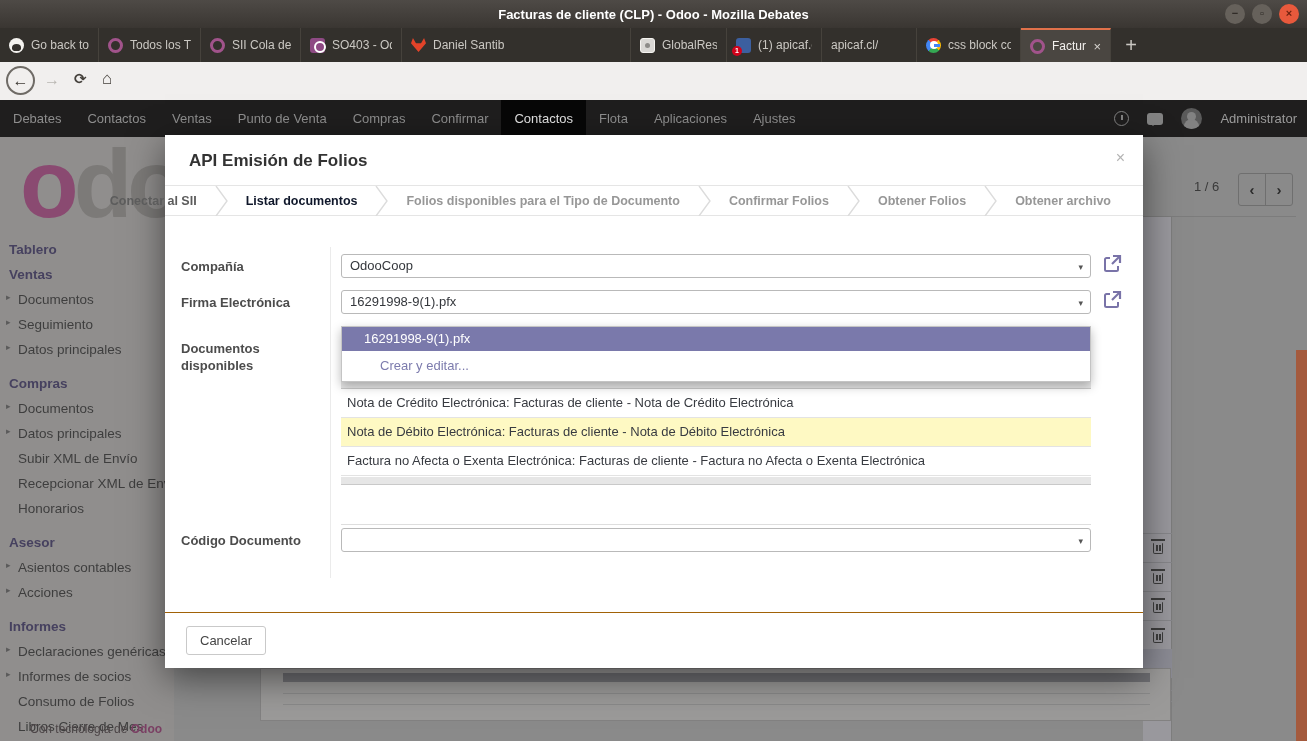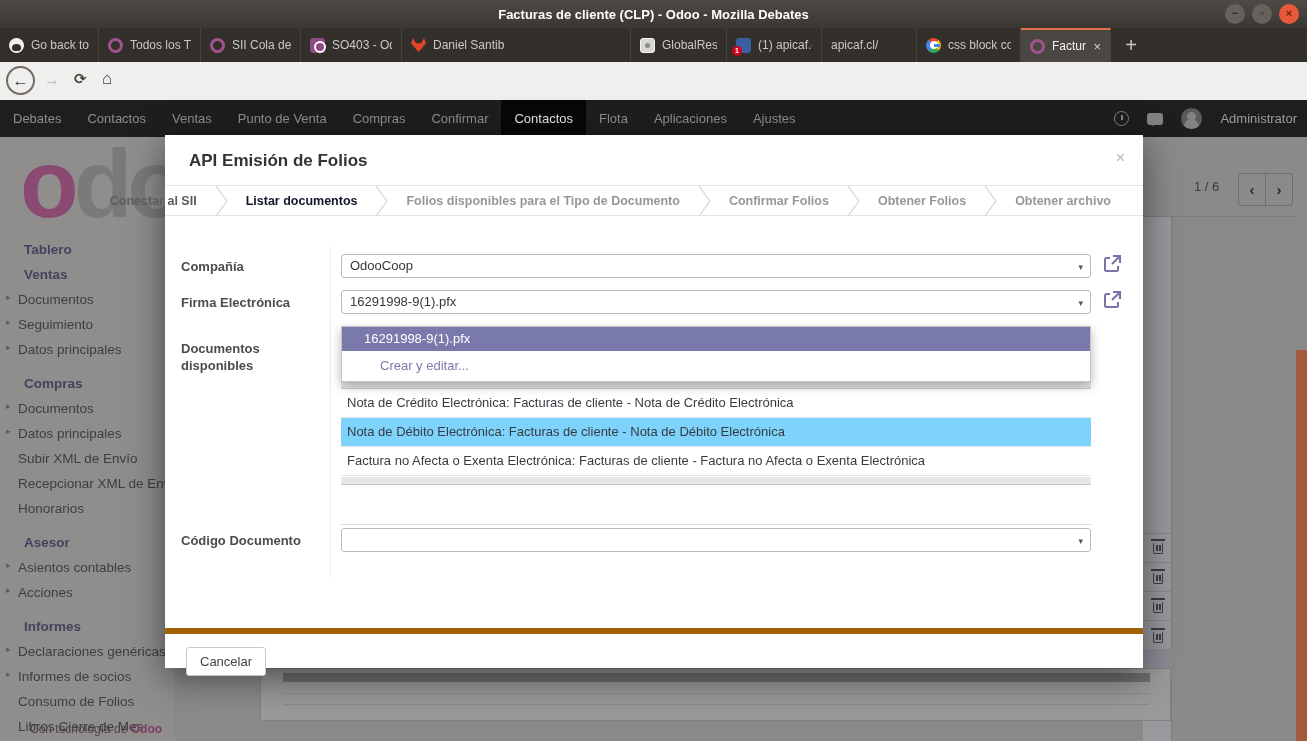--- a/index.html
+++ b/index.html
@@ -100,21 +100,21 @@
   .avatar::after { content:""; position:absolute; left:6px; top:4px; width:9px; height:9px; border-radius:50%; background:#828282; box-shadow:0 10px 0 3px #828282; }
   .username { color:#9b9b9b; font-size:13px; }
 
   
   .workspace { position:absolute; left:0; top:137px; width:1307px; height:604px; background:#8a8a8a; }
   .sidebar { position:absolute; left:0; top:0; width:174px; height:604px; background:#908e8d; overflow:hidden; }
   .odoologo { position:absolute; left:20px; top:-8px; font-size:96px; font-weight:bold; letter-spacing:-5px; color:#7c7a78; white-space:nowrap; }
   .odoologo .o1 { color:#8a4a71; }
   .snav { position:absolute; left:0; top:100px; width:100%; }
   .srow { position:relative; font-size:13.5px; color:#3e3e3e; padding:5px 4px 5px 18px; white-space:nowrap; overflow:hidden; }
-  .srow.sec { color:#46415f; font-weight:bold; padding-left:9px; margin-top:9px;margin-left:15px; }
+  .srow.sec { color:#46415f; font-weight:bold; padding-left:9px; margin-top:9px; }
   .srow.sec.first { margin-top:0; }
   .srow .arr { position:absolute; left:6px; top:5px; color:#5a5a5a; font-size:9px; }
   .sfooter { position:absolute; left:30px; bottom:5px; font-size:12px; color:#4c4547; white-space:nowrap; }
   .sfooter b { color:#7a3f63; }
 
   
   .pagertext { position:absolute; left:1194px; top:42px; font-size:13px; color:#3a3a3a; }
   .pagerbtns { position:absolute; left:1238px; top:36px; width:55px; height:33px; border:1px solid #6f6f6f; border-radius:3px; display:flex; }
   .pagerbtn { flex:1; text-align:center; line-height:31px; color:#2c2c2c; font-size:15px; font-weight:bold; }
   .pagerbtn:first-child { border-right:1px solid #6f6f6f; }
@@ -150,23 +150,23 @@
   .caret { position:absolute; right:7px; top:7px; font-size:9px; color:#555; }
   .extlink { position:absolute; left:938px; width:19px; height:19px; }
   .extlink svg { display:block; }
   .ddmenu { position:absolute; left:176px; top:110px; width:750px; background:#fff; border:1px solid #c4c4c4;
     box-shadow:0 4px 10px rgba(0,0,0,.28); z-index:5; }
   .dditem1 { background:#7a79ab; color:#fff; font-size:13px; padding:4px 8px 5px 22px; }
   .dditem2 { color:#7c7bad; font-size:13px; padding:7px 12px 8px 38px; }
   .gstrip { position:absolute; left:176px; width:750px; background:#e6e6e6; border-bottom:1px solid #c9c9c9; }
   .doclist { position:absolute; left:176px; top:173px; width:750px; }
   .docrow { font-size:13px; color:#383b41; padding:6px 8px 6px 6px; border-bottom:1px solid #e3e3e3; height:29px; white-space:nowrap; overflow:hidden; }
-  .docrow.alt { background:#7dd3fc; }
+  .docrow.alt { background:#fef9c3; }
   .hline { position:absolute; left:176px; top:308px; width:750px; height:1px; background:#dedede; }
-  .mfooter { position:absolute; left:0; bottom:0; width:100%; height:40px; border-top:6px solid #a16207; }
+  .mfooter { position:absolute; left:0; bottom:0; width:100%; height:56px; border-top:1px solid #a16207; }
   .cancelbtn { position:absolute; left:21px; top:13px; height:29px; padding:0 13px; background:#fff; border:1px solid #c9c9c9;
     border-radius:3px; font-size:13px; color:#444; line-height:27px; }
 </style>
 </head>
 <body>
 
 <div class="titlebar">
   <span class="wtitle">Facturas de cliente (CLP) - Odoo - Mozilla Debates</span>
   <div class="winbtns">
     <span class="winbtn">−</span>

